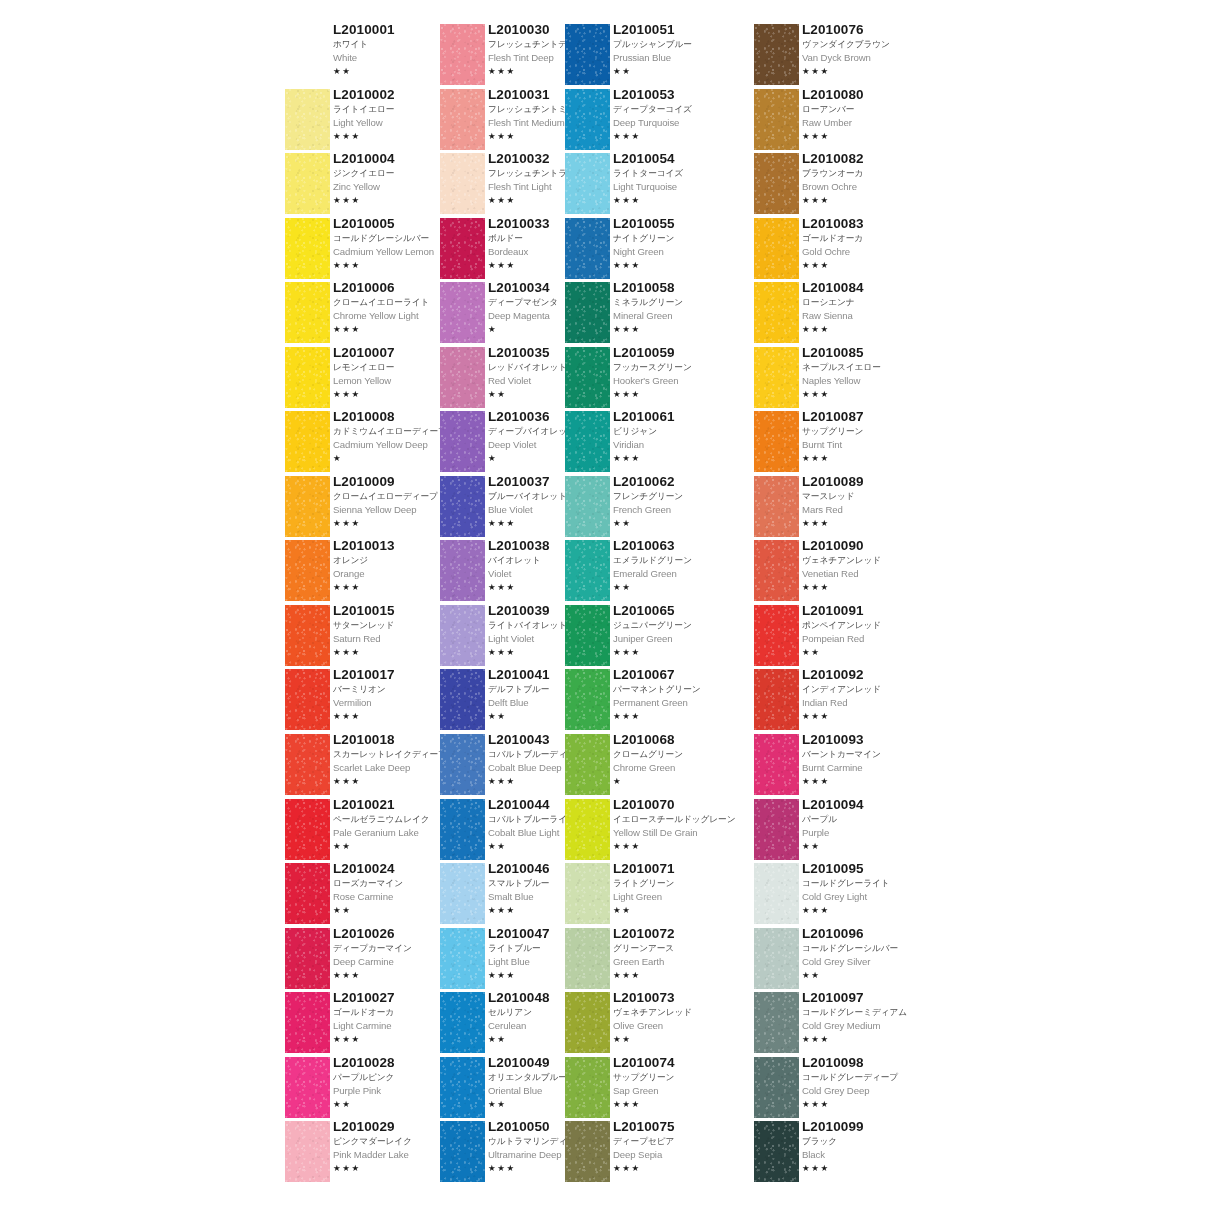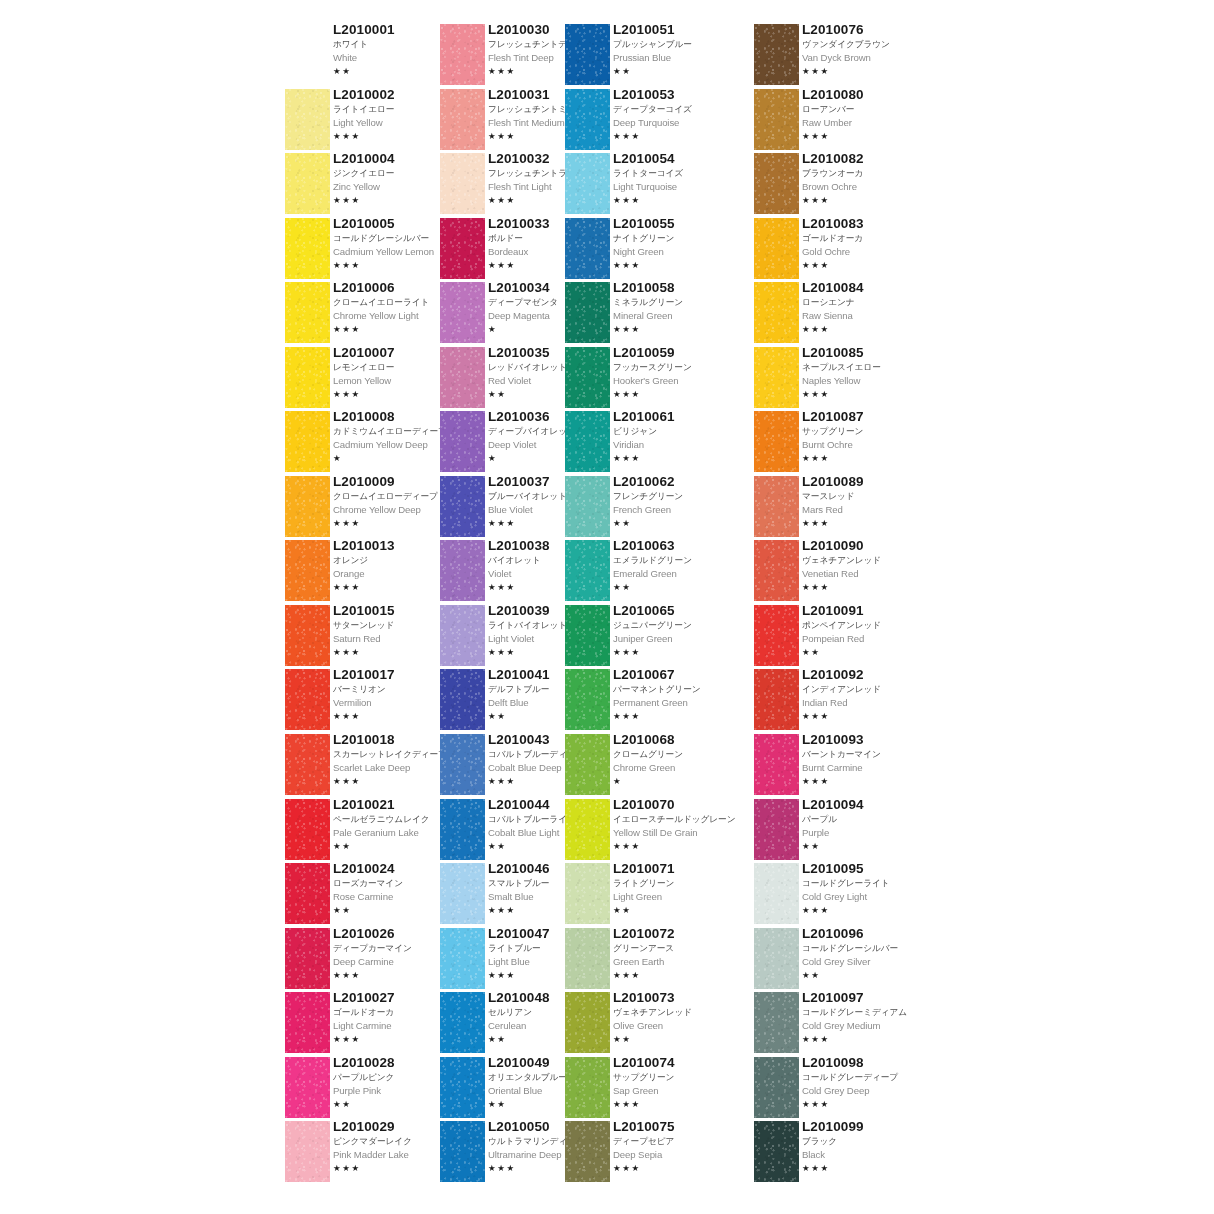--- a/index.html
+++ b/index.html
@@ -179,21 +179,21 @@
           <div class="stars">★</div>
         </div>
       </div>
       <div class="swatch-row">
         <div class="swatch" style="background: rgb(249, 174, 27);">
           <div class="grain"></div>
         </div>
         <div class="info">
           <div class="code">L2010009</div>
           <div class="jp">クロームイエローディープ</div>
-          <div class="en">Chrome Yellow Deep</div>
+          <div class="en">Sienna Yellow Deep</div>
           <div class="stars">★★★</div>
         </div>
       </div>
       <div class="swatch-row">
         <div class="swatch" style="background: rgb(244, 121, 31);">
           <div class="grain"></div>
         </div>
         <div class="info">
           <div class="code">L2010013</div>
           <div class="jp">オレンジ</div>
@@ -768,21 +768,21 @@
           <div class="stars">★★★</div>
         </div>
       </div>
       <div class="swatch-row">
         <div class="swatch" style="background: rgb(239, 126, 22);">
           <div class="grain"></div>
         </div>
         <div class="info">
           <div class="code">L2010087</div>
           <div class="jp">サップグリーン</div>
-          <div class="en">Burnt Ochre</div>
+          <div class="en">Burnt Tint</div>
           <div class="stars">★★★</div>
         </div>
       </div>
       <div class="swatch-row">
         <div class="swatch" style="background: rgb(224, 116, 86);">
           <div class="grain"></div>
         </div>
         <div class="info">
           <div class="code">L2010089</div>
           <div class="jp">マースレッド</div>

